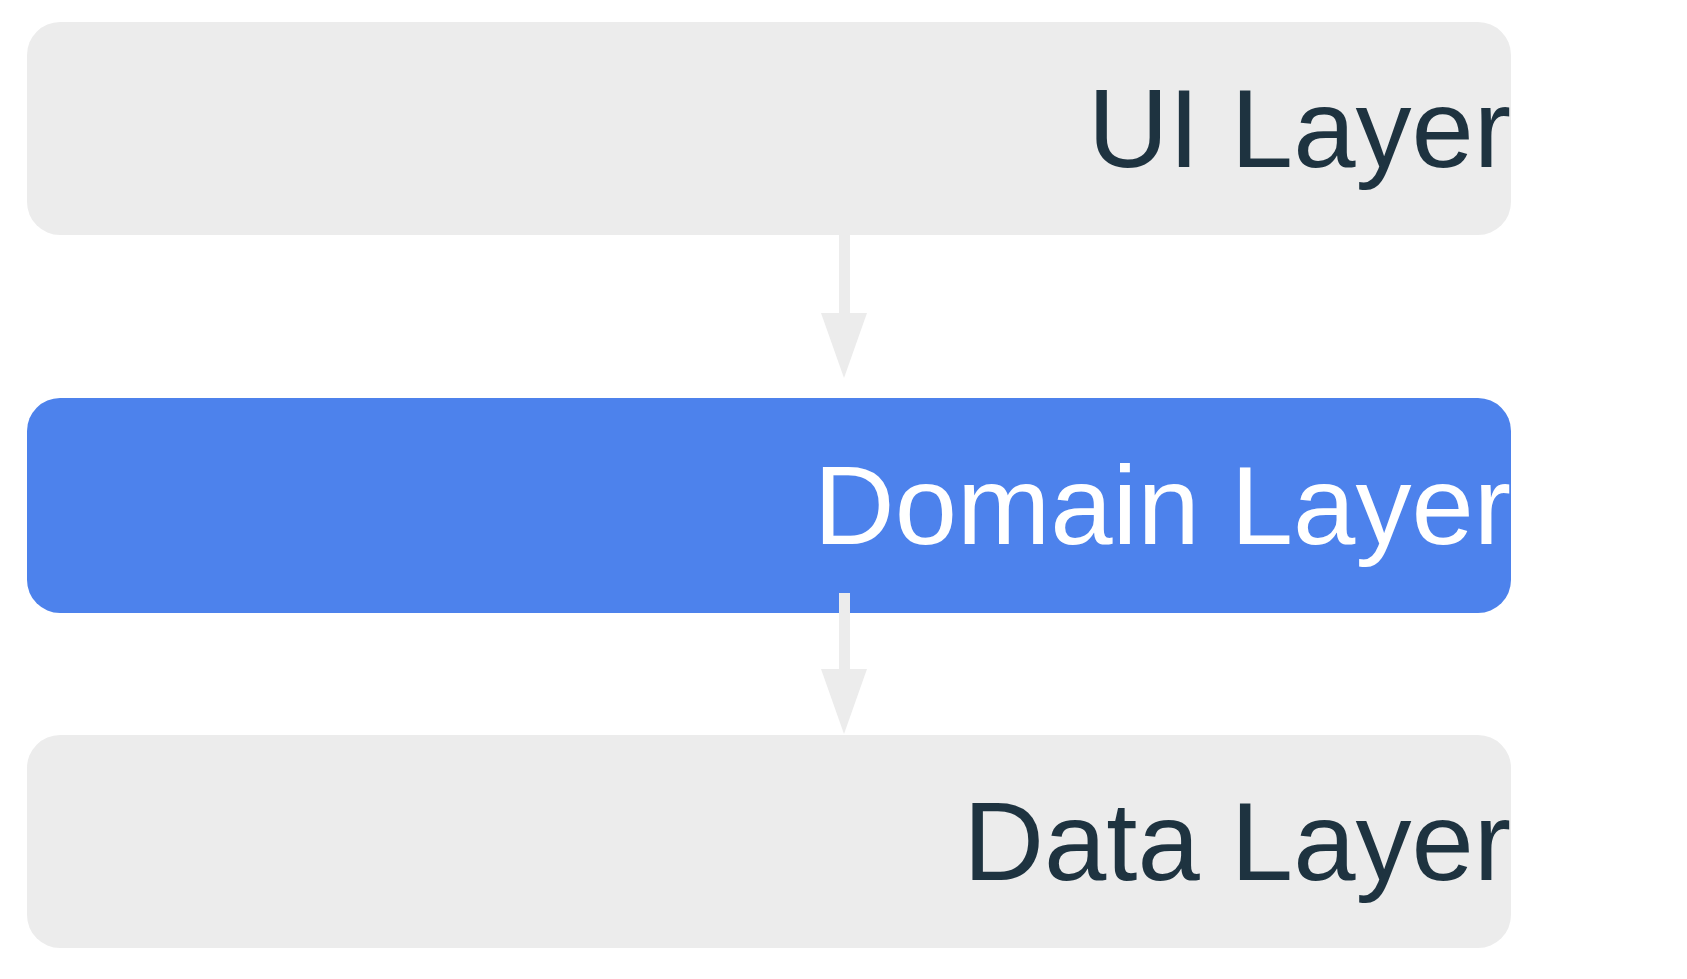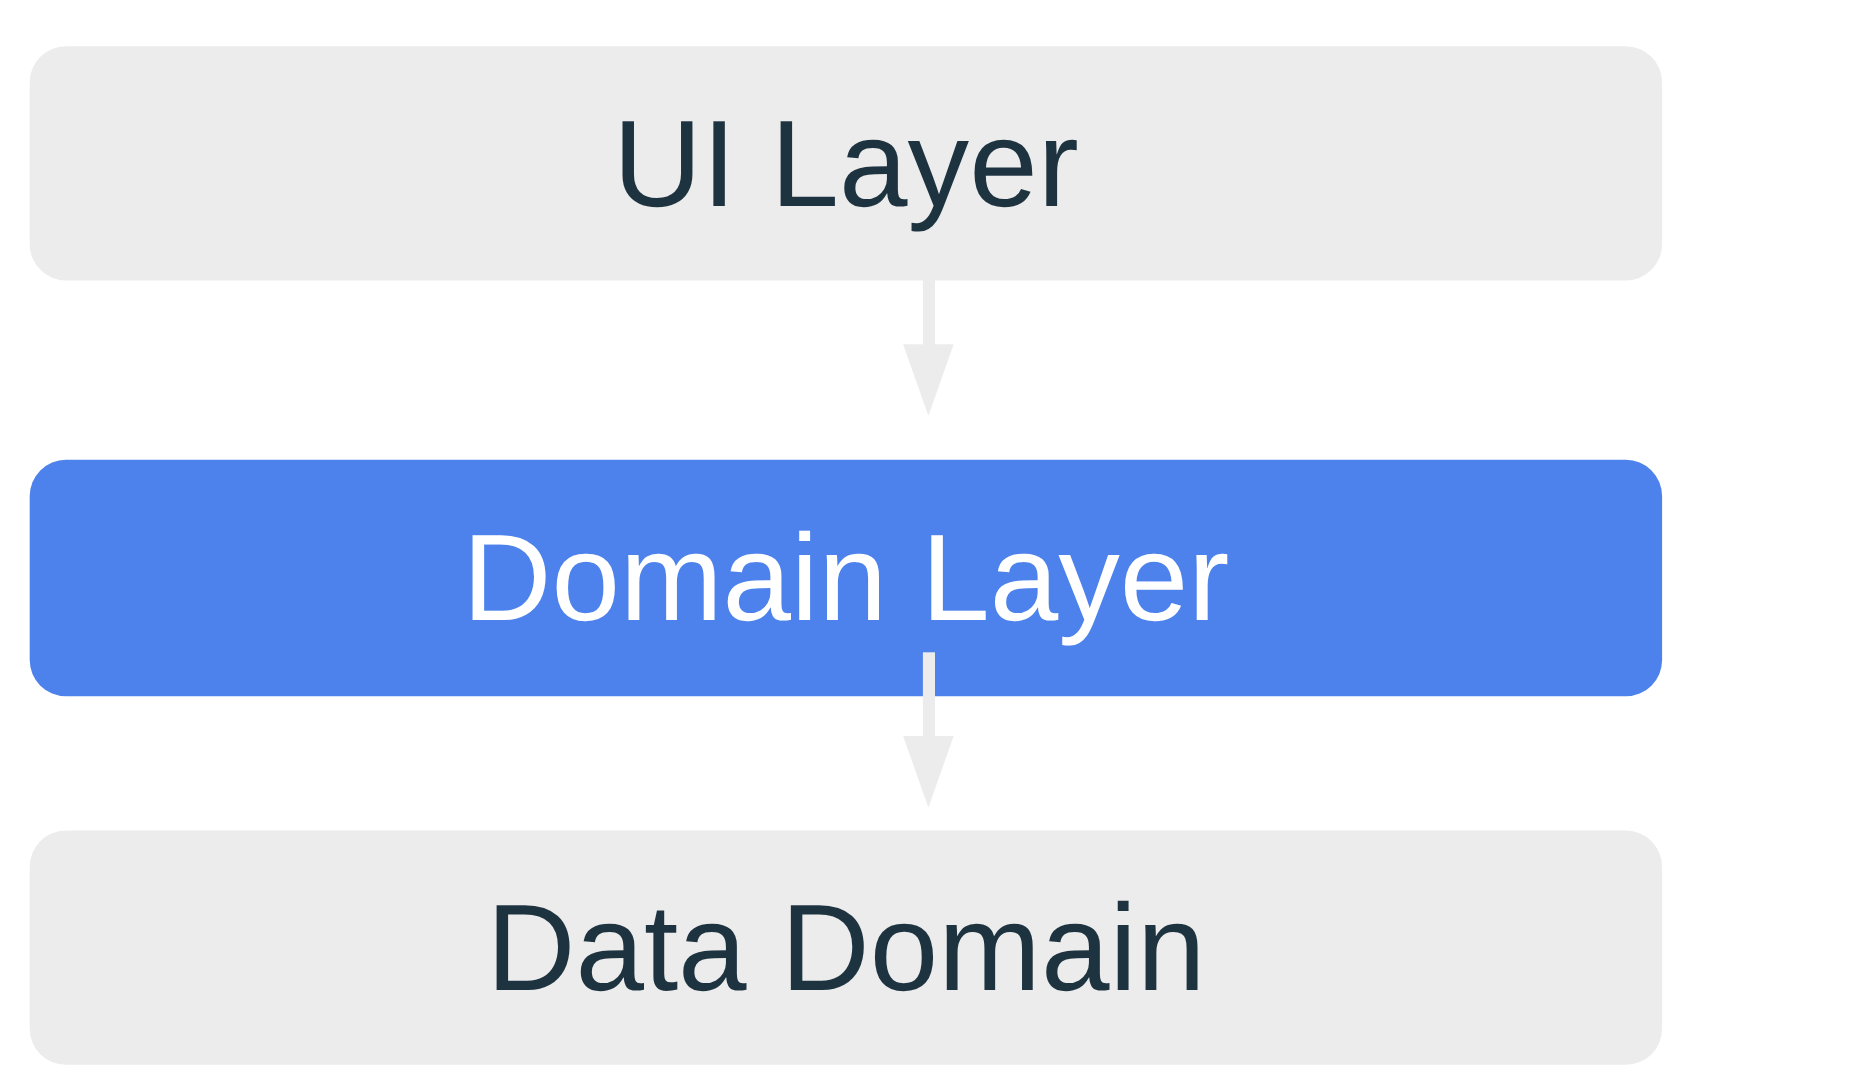--- a/index.html
+++ b/index.html
@@ -24,22 +24,21 @@
     position: absolute;
     inset: 0;
   }
   .layer-box {
     position: absolute;
     left: 27px;
     width: 1484px;
     border-radius: 33px;
     display: flex;
     align-items: center;
-    justify-content: center;
-    margin-top: 20px;
+    justify-content: flex-end;
   }
   .layer-label {
     font-size: 112px;
     font-weight: 400;
     letter-spacing: 0px;
     line-height: 1;
     white-space: nowrap;
   }
   #layer-ui {
     top: 22px;
@@ -102,16 +101,16 @@
   <div class="layer-box" id="layer-domain">
     <span class="layer-label">Domain Layer</span>
   </div>
 
   <div class="arrow-connector" id="arrow-2">
     <div class="arrow-stem"></div>
     <div class="arrow-head"></div>
   </div>
 
   <div class="layer-box" id="layer-data">
-    <span class="layer-label">Data Domain</span>
+    <span class="layer-label">Data Layer</span>
   </div>
 
 </div>
 
 </body></html>

